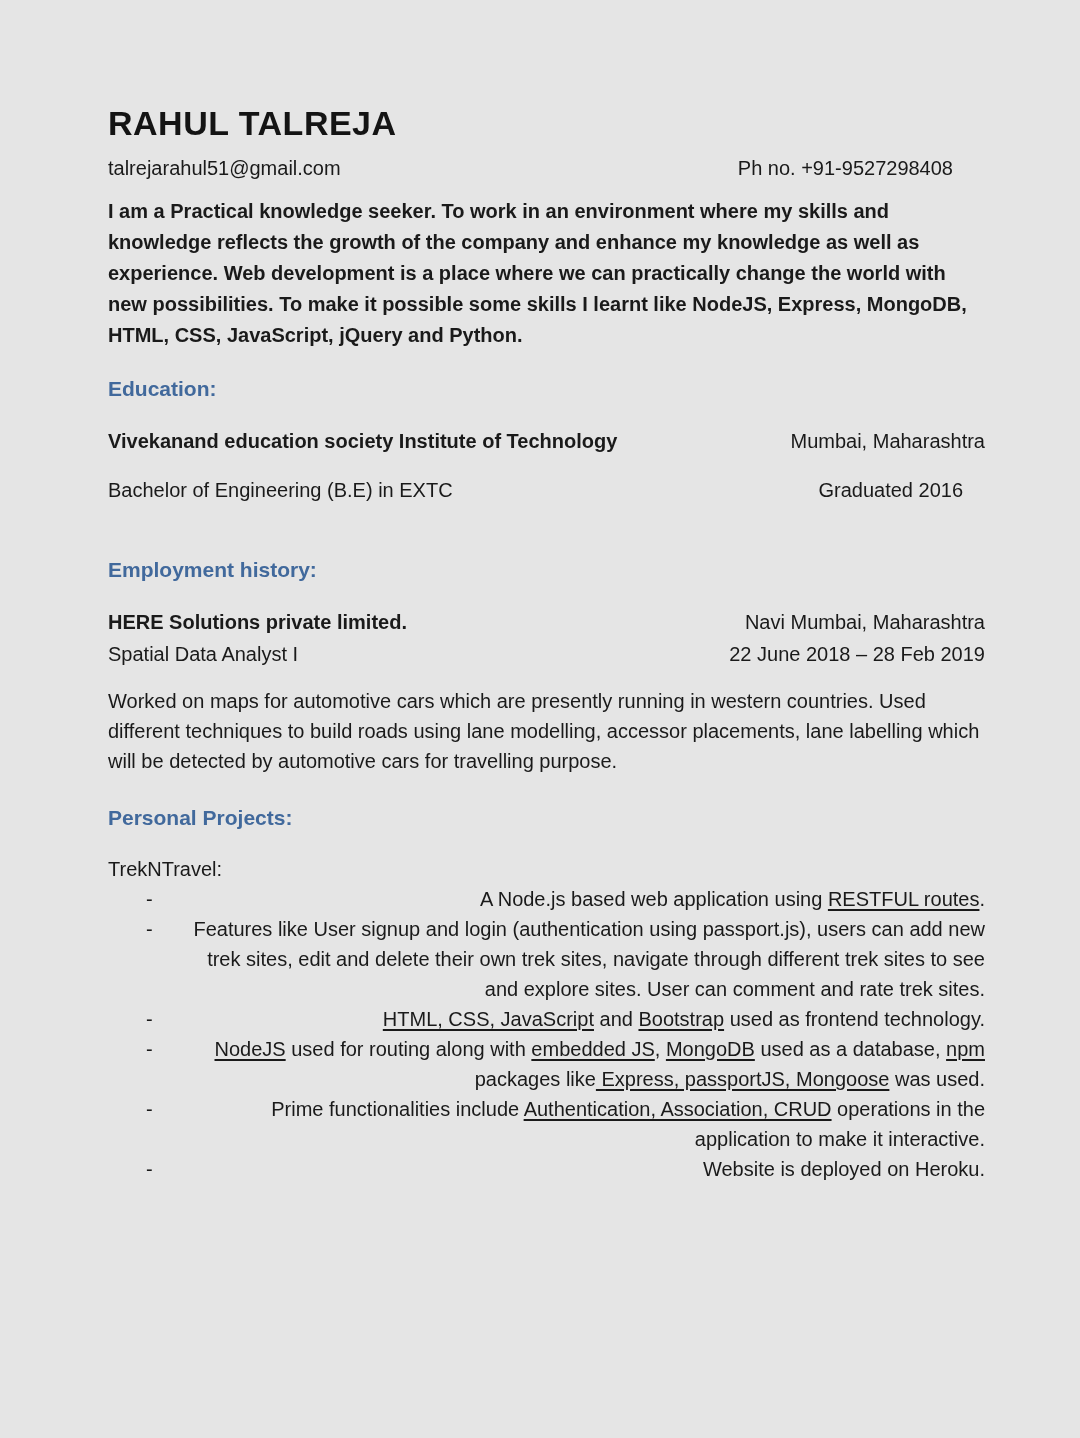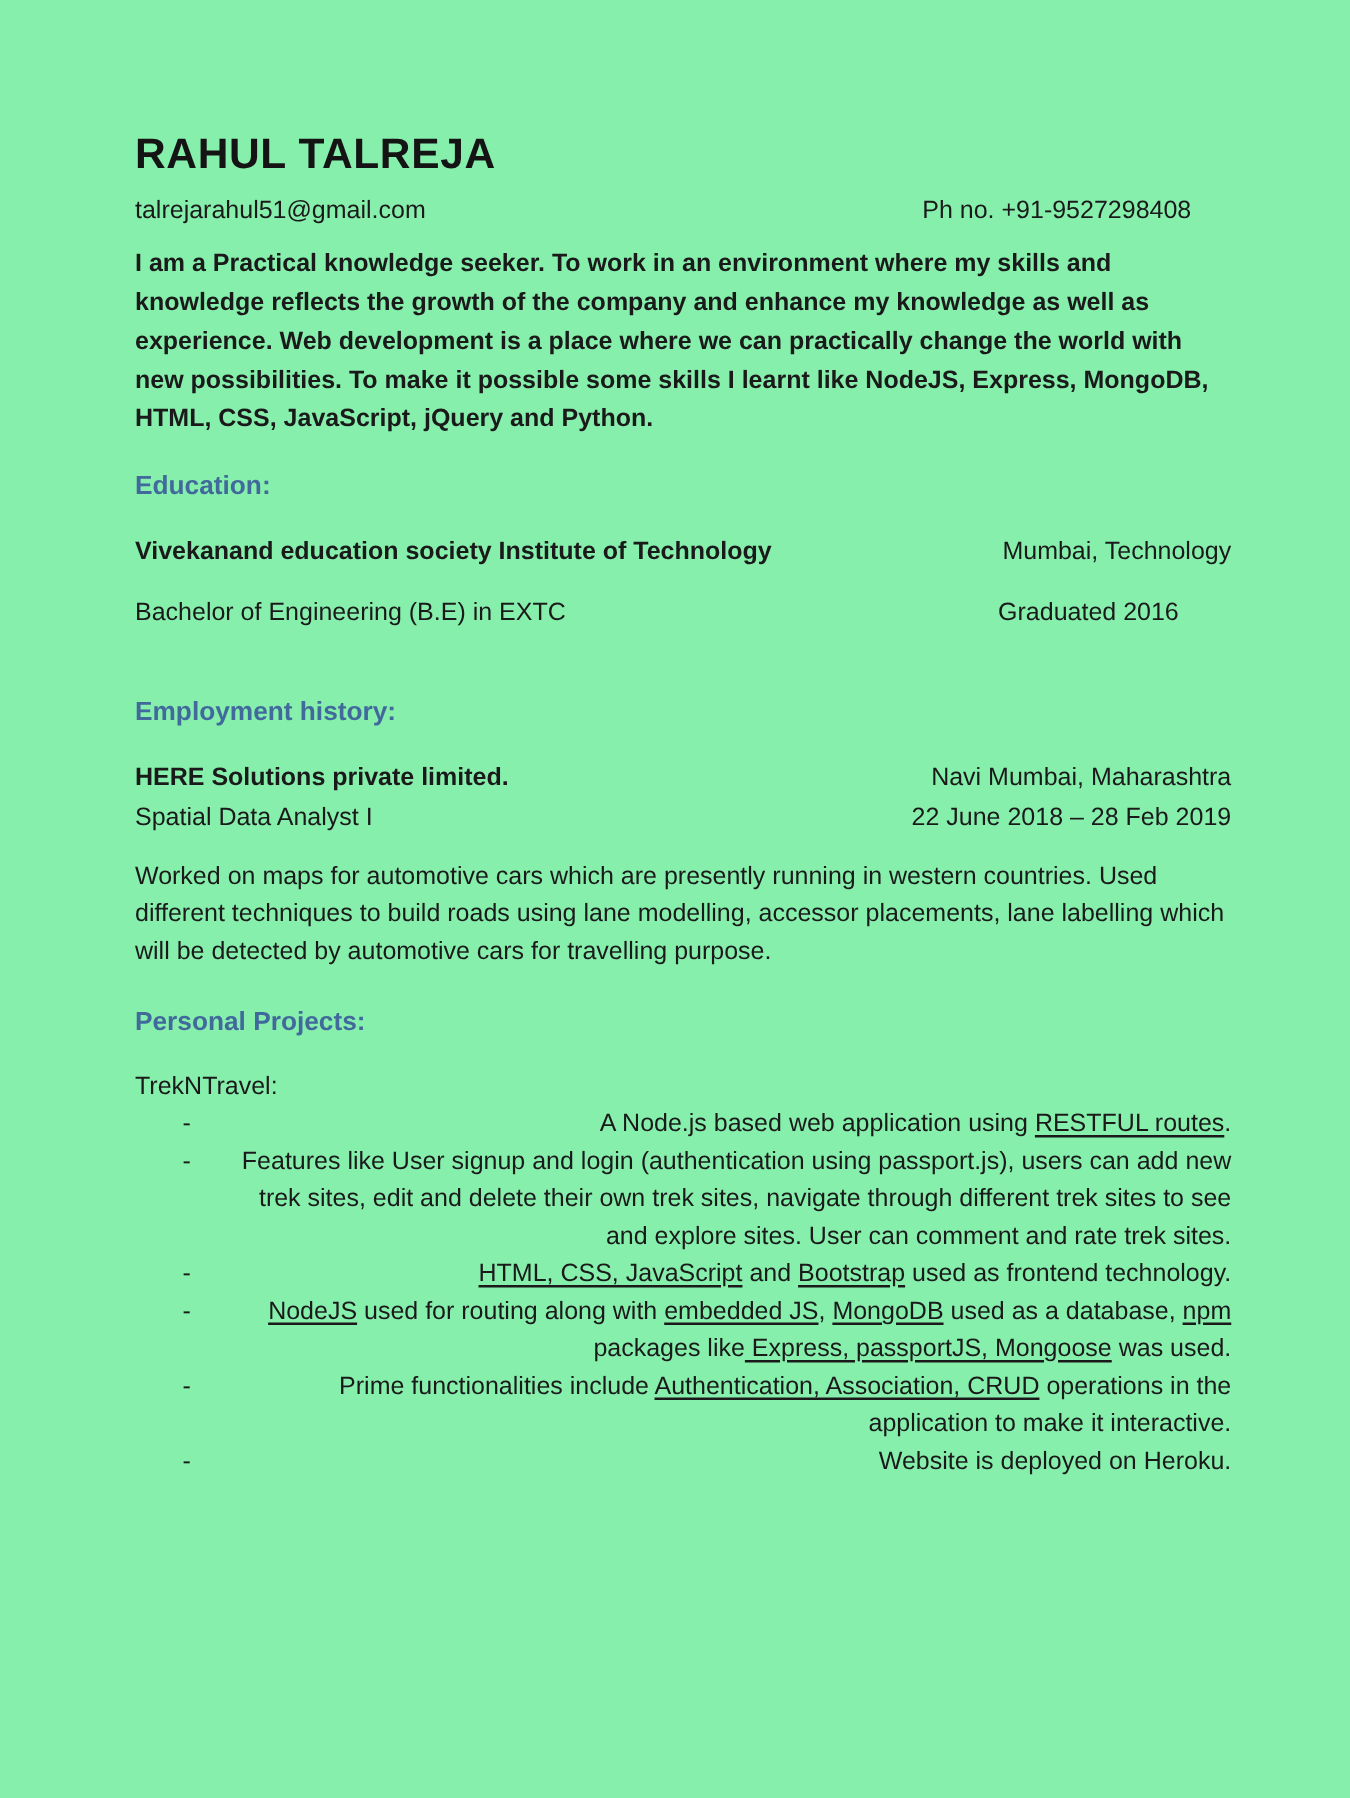--- a/index.html
+++ b/index.html
@@ -12,21 +12,21 @@
     min-height: 1438px;
     font-family: "Liberation Sans", "DejaVu Sans", sans-serif;
     color: #1a1a1a;
     -webkit-font-smoothing: antialiased;
   }
   .page {
     box-sizing: border-box;
     width: 1080px;
     min-height: 1438px;
     padding: 104px 95px 60px 108px;
-    background: #86efac;
+    background: #e5e5e5;
   }
   .name {
     font-size: 34px;
     font-weight: 700;
     letter-spacing: 0.5px;
     color: #141414;
     margin: 0 0 14px 0;
   }
   .contact-row {
     display: flex;
@@ -52,21 +52,21 @@
     display: flex;
     justify-content: space-between;
     align-items: baseline;
     font-size: 20px;
     line-height: 32px;
   }
   .row .bold { font-weight: 700; }
   .edu-block { margin-bottom: 52px; }
   .edu-row-1 { margin-bottom: 17px; }
   .emp-rows { margin-bottom: 16px; }
-  .grad-right { margin-right: 42px; }
+  .grad-right { margin-right: 22px; }
   .work-desc {
     font-size: 20px;
     line-height: 30px;
     margin: 0 0 30px 0;
     max-width: 880px;
   }
   .project-title {
     font-size: 20px;
     font-weight: 400;
     line-height: 30px;
@@ -105,21 +105,21 @@
     <span class="contact-phone">Ph no. +91-9527298408</span>
   </div>
 
   <p class="summary">I am a Practical knowledge seeker. To work in an environment where my skills and knowledge reflects the growth of the company and enhance my knowledge as well as experience. Web development is a place where we can practically change the world with new possibilities. To make it possible some skills I learnt like NodeJS, Express, MongoDB, HTML, CSS, JavaScript, jQuery and Python.</p>
 
   <h2 class="section-heading heading-colored" style="color: rgb(65, 105, 156);">Education:</h2>
 
   <div class="edu-block">
     <div class="row edu-row-1">
       <span class="bold">Vivekanand education society Institute of Technology</span>
-      <span>Mumbai, Technology</span>
+      <span>Mumbai, Maharashtra</span>
     </div>
     <div class="row">
       <span>Bachelor of Engineering (B.E) in EXTC</span>
       <span class="grad-right">Graduated 2016</span>
     </div>
   </div>
 
   <h2 class="section-heading heading-colored" style="color: rgb(65, 105, 156);">Employment history:</h2>
 
   <div class="emp-rows">

